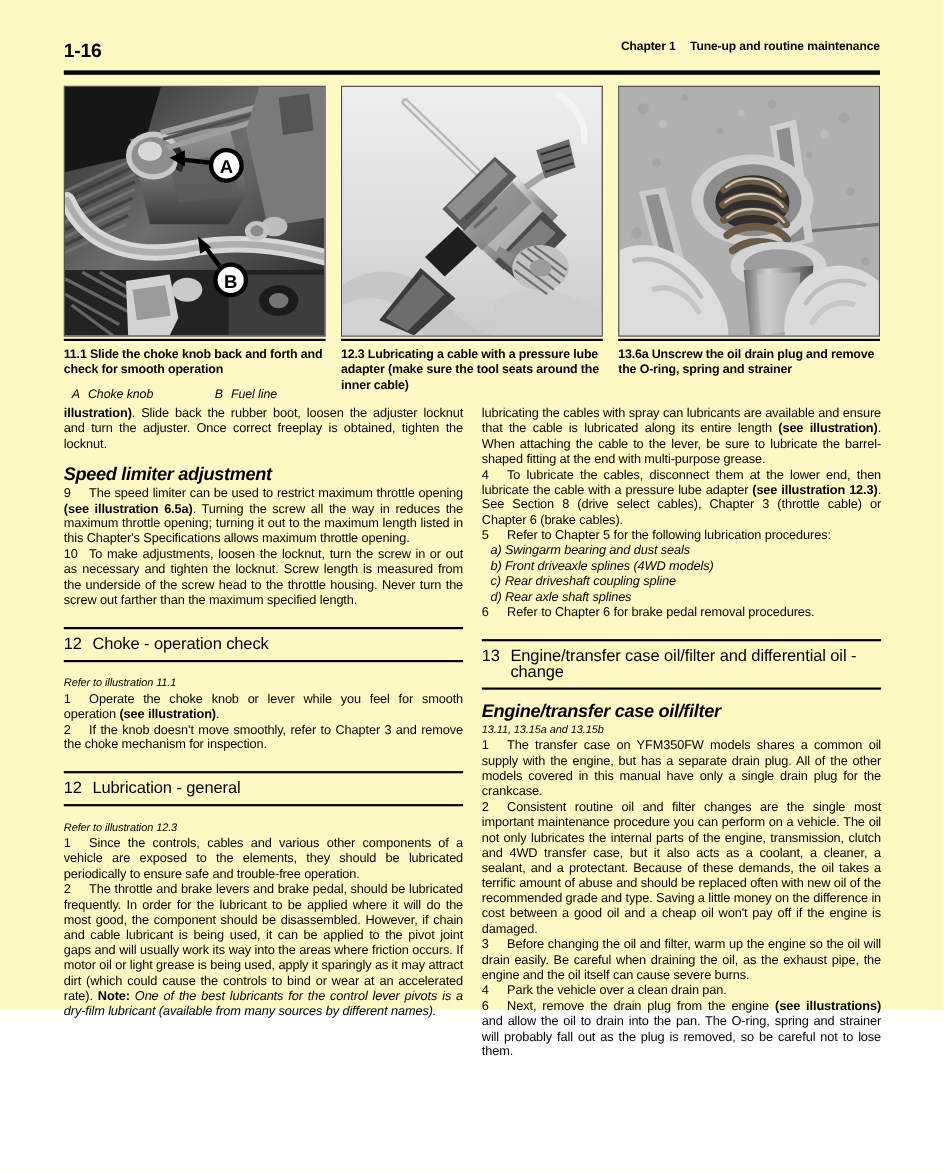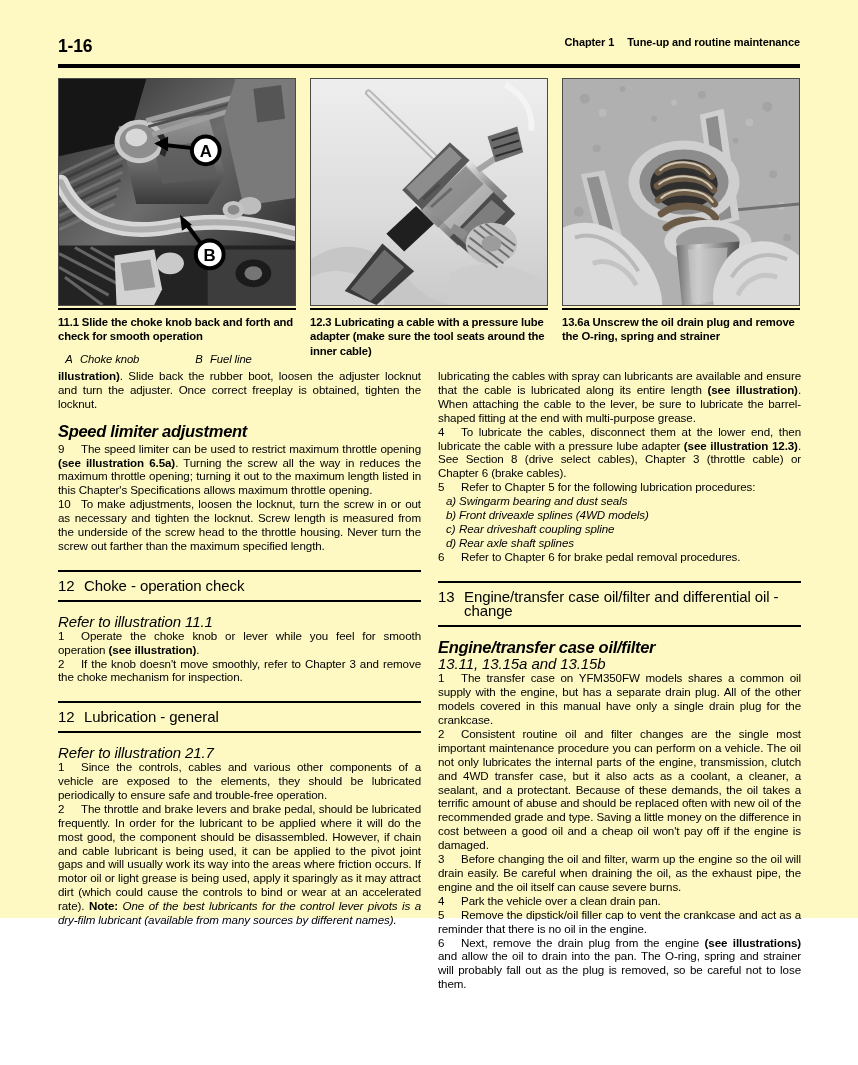--- a/index.html
+++ b/index.html
@@ -145,21 +145,21 @@
   .i { font-style: italic; }
 
   .num {
     display: inline-block;
     min-width: 23px;
   }
 
   .refline {
     margin: 0;
     font-style: italic;
-    font-size: 15px;
+    font-size: 10px;
     line-height: 13.9px;
   }
 
   
   .subhead {
     font-size: 16.5px;
     font-weight: bold;
     font-style: italic;
     margin: 14px 0 3px 0;
     letter-spacing: -0.3px;
@@ -521,21 +521,21 @@
     <div class="sect">
       <div class="rule-top"></div>
       <div class="sect-title">
         <span class="s-num">12</span>
         <span>Lubrication - general</span>
       </div>
       <div class="rule-bot"></div>
     </div>
     <div class="sect-gap"></div>
 
-    <p class="refline">Refer to illustration 21.7</p>
+    <p class="refline">Refer to illustration 12.3</p>
 
     <p class="para"><span class="num">1</span><span>Since the controls, cables and various other components of a vehicle are exposed to the elements, they should be lubricated periodically to ensure safe and trouble-free operation.</span></p>
 
     <p class="para"><span class="num">2</span><span>The throttle and brake levers and brake pedal, should be lubricated frequently. In order for the lubricant to be applied where it will do the most good, the component should be disassembled. However, if chain and cable lubricant is being used, it can be applied to the pivot joint gaps and will usually work its way into the areas where friction occurs. If motor oil or light grease is being used, apply it sparingly as it may attract dirt (which could cause the controls to bind or wear at an accelerated rate). </span><span class="b">Note:</span><span class="i"> One of the best lubricants for the control lever pivots is a dry-film lubricant (available from many sources by different names).</span></p>
 
   </div>
 
   <div class="col col-right">
 
     <p class="para"><span>lubricating the cables with spray can lubricants are available and ensure that the cable is lubricated along its entire length </span><span class="b">(see illustration)</span><span>. When attaching the cable to the lever, be sure to lubricate the barrel-shaped fitting at the end with multi-purpose grease.</span></p>
@@ -579,18 +579,17 @@
     <p class="refline">13.11, 13.15a and 13.15b</p>
 
     <p class="para"><span class="num">1</span><span>The transfer case on YFM350FW models shares a common oil supply with the engine, but has a separate drain plug. All of the other models covered in this manual have only a single drain plug for the crankcase.</span></p>
 
     <p class="para"><span class="num">2</span><span>Consistent routine oil and filter changes are the single most important maintenance procedure you can perform on a vehicle. The oil not only lubricates the internal parts of the engine, transmission, clutch and 4WD transfer case, but it also acts as a coolant, a cleaner, a sealant, and a protectant. Because of these demands, the oil takes a terrific amount of abuse and should be replaced often with new oil of the recommended grade and type. Saving a little money on the difference in cost between a good oil and a cheap oil won't pay off if the engine is damaged.</span></p>
 
     <p class="para"><span class="num">3</span><span>Before changing the oil and filter, warm up the engine so the oil will drain easily. Be careful when draining the oil, as the exhaust pipe, the engine and the oil itself can cause severe burns.</span></p>
 
     <p class="para"><span class="num">4</span><span>Park the vehicle over a clean drain pan.</span></p>
 
-    <p class="para"><span class="num">5</span><span>Remove the dipstick/oil filler cap to vent the crankcase and act as a reminder that there is no oil in the engine.</span></p>
 
     <p class="para"><span class="num">6</span><span>Next, remove the drain plug from the engine </span><span class="b">(see illustrations)</span><span> and allow the oil to drain into the pan. The O-ring, spring and strainer will probably fall out as the plug is removed, so be careful not to lose them.</span></p>
   </div>
 
 </div>
 
 </body></html>

